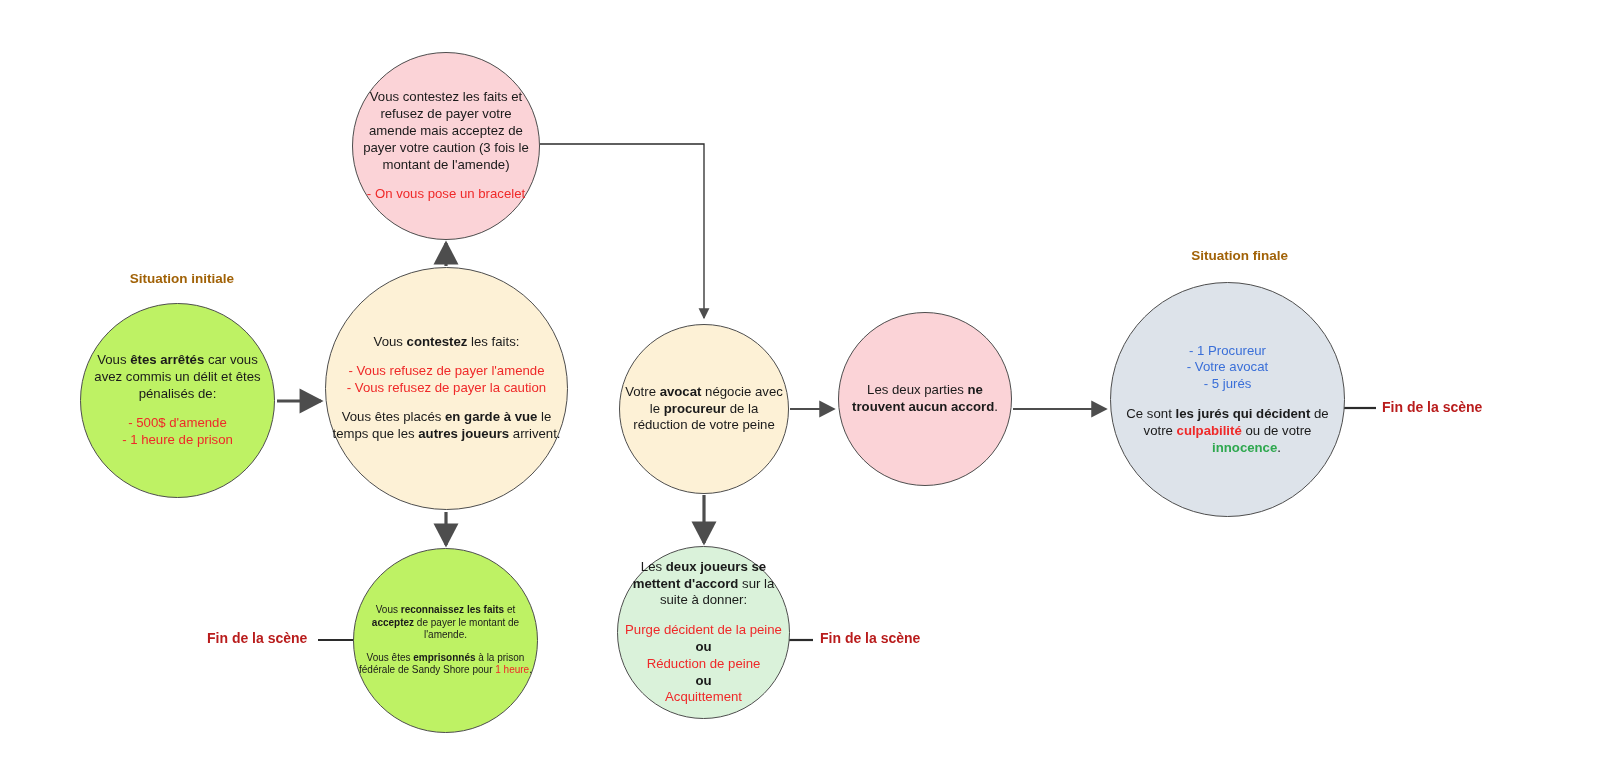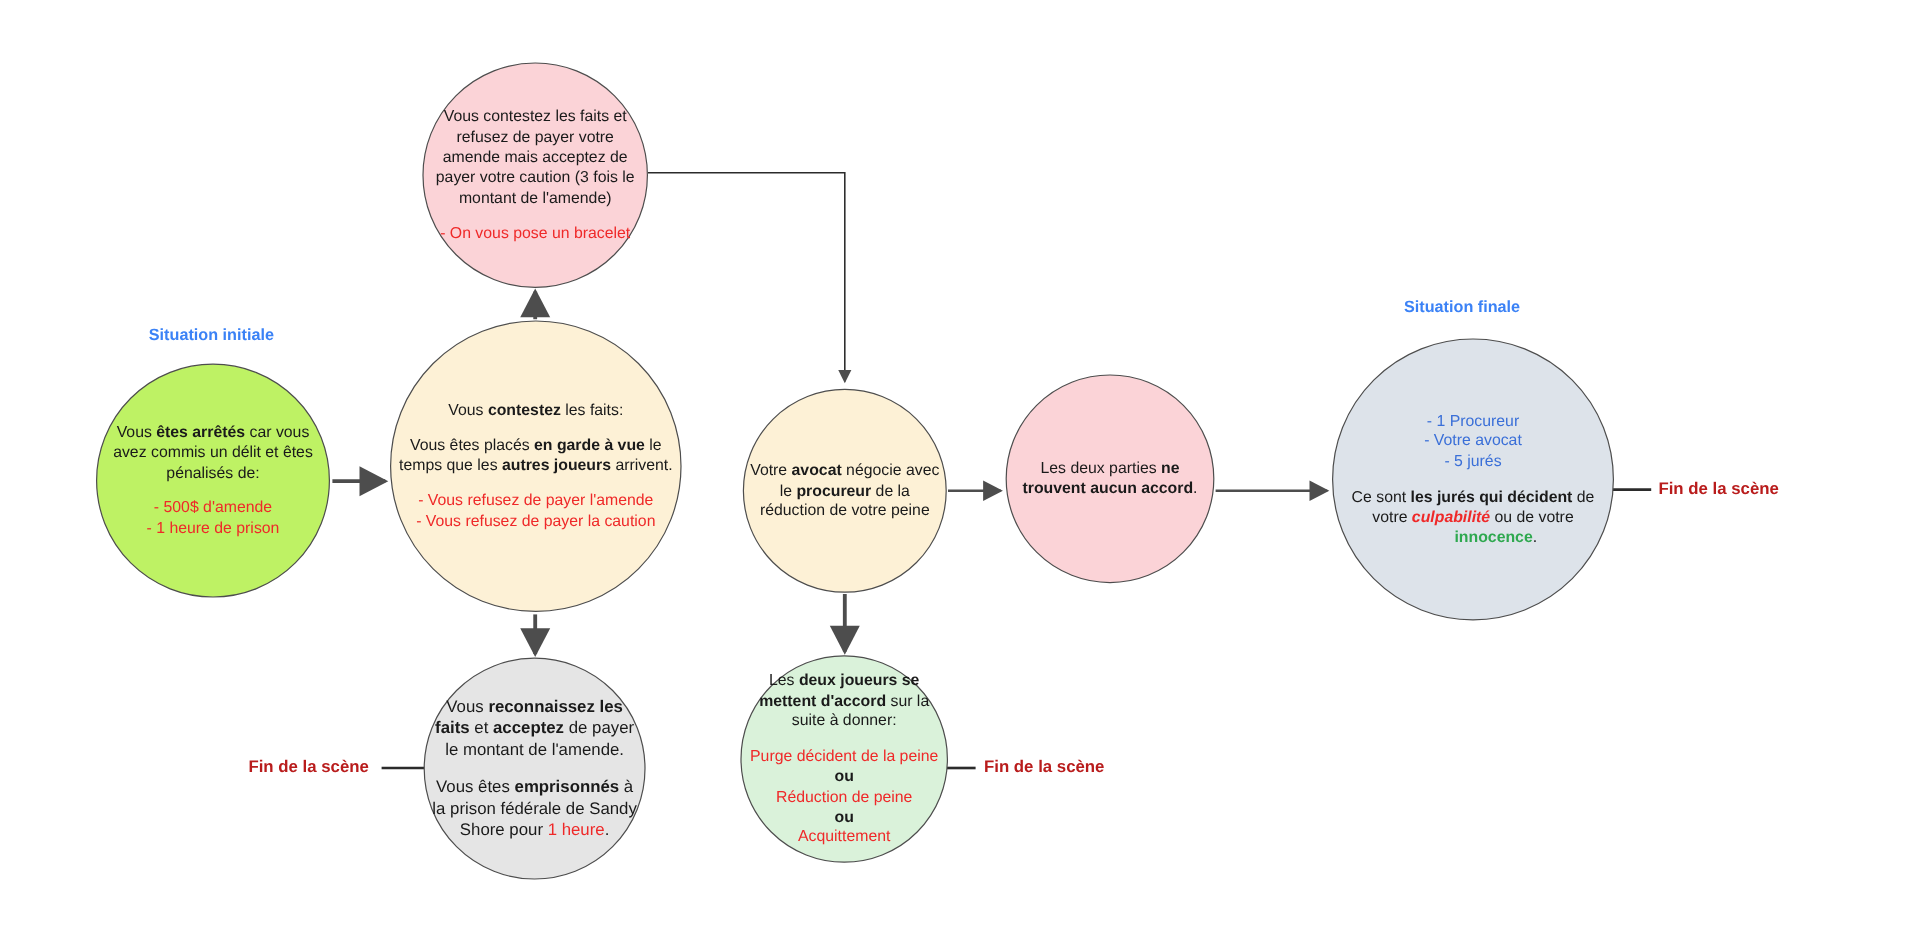--- a/index.html
+++ b/index.html
@@ -41,31 +41,31 @@
     width: 100%;
     padding: 0 4px;
     box-sizing: border-box;
   }
   .node p {
     margin: 0;
   }
   .node p + p { margin-top: 0.95em; }
   .b { font-weight: bold; }
   .red { color: #ef2929; }
-  .red-b { color: #ef2929; font-weight: bold; font-style: italic; }
+  .red-b { color: #ef2929; font-weight: bold; }
   .green { color: #2ea84f; font-weight: bold; padding-left: 38px; }
   .blue { color: #3a6fd8; }
 
   .section-title {
     position: absolute;
     font-weight: bold;
     font-size: 13.5px;
-    color: #3b82f6;
+    color: #a16207;
     white-space: nowrap;
-    text-align: left;
+    text-align: right;
   }
   .end-label {
     position: absolute;
     font-weight: bold;
     font-size: 14px;
     color: #b91c1c;
     white-space: nowrap;
   }
 
   
@@ -79,22 +79,22 @@
     background: #fdf1d6;
     font-size: 13.2px;
   }
   #node-bracelet {
     left: 352px; top: 52px; width: 188px; height: 188px;
     background: #fbd3d7;
     font-size: 13.2px;
   }
   #node-recognize {
     left: 353px; top: 548px; width: 185px; height: 185px;
-    background: #e5e5e5;
-    font-size: 14px;
+    background: #bef264;
+    font-size: 10px;
   }
   #node-lawyer {
     left: 619px; top: 324px; width: 170px; height: 170px;
     background: #fdf1d6;
     font-size: 13.2px;
   }
   #node-agreement {
     left: 617px; top: 546px; width: 173px; height: 173px;
     background: #daf2da;
     font-size: 13.2px;
@@ -160,25 +160,25 @@
       <p>
         <span class="red">- 500$ d'amende</span><br>
         <span class="red">- 1 heure de prison</span>
       </p>
     </div>
   </div>
 
   <div class="node" id="node-contest">
     <div class="inner">
       <p><span>Vous </span><span class="b">contestez</span><span> les faits:</span></p>
-      <p><span>Vous êtes placés </span><span class="b">en garde à vue</span><span> le temps que les </span><span class="b">autres joueurs</span><span> arrivent.</span></p>
       <p>
         <span class="red">- Vous refusez de payer l'amende</span><br>
         <span class="red">- Vous refusez de payer la caution</span>
       </p>
+      <p><span>Vous êtes placés </span><span class="b">en garde à vue</span><span> le temps que les </span><span class="b">autres joueurs</span><span> arrivent.</span></p>
     </div>
   </div>
 
   <div class="node" id="node-bracelet">
     <div class="inner">
       <p>Vous contestez les faits et refusez de payer votre amende mais acceptez de payer votre caution (3 fois le montant de l'amende)</p>
       <p class="red">- On vous pose un bracelet</p>
     </div>
   </div>
 

